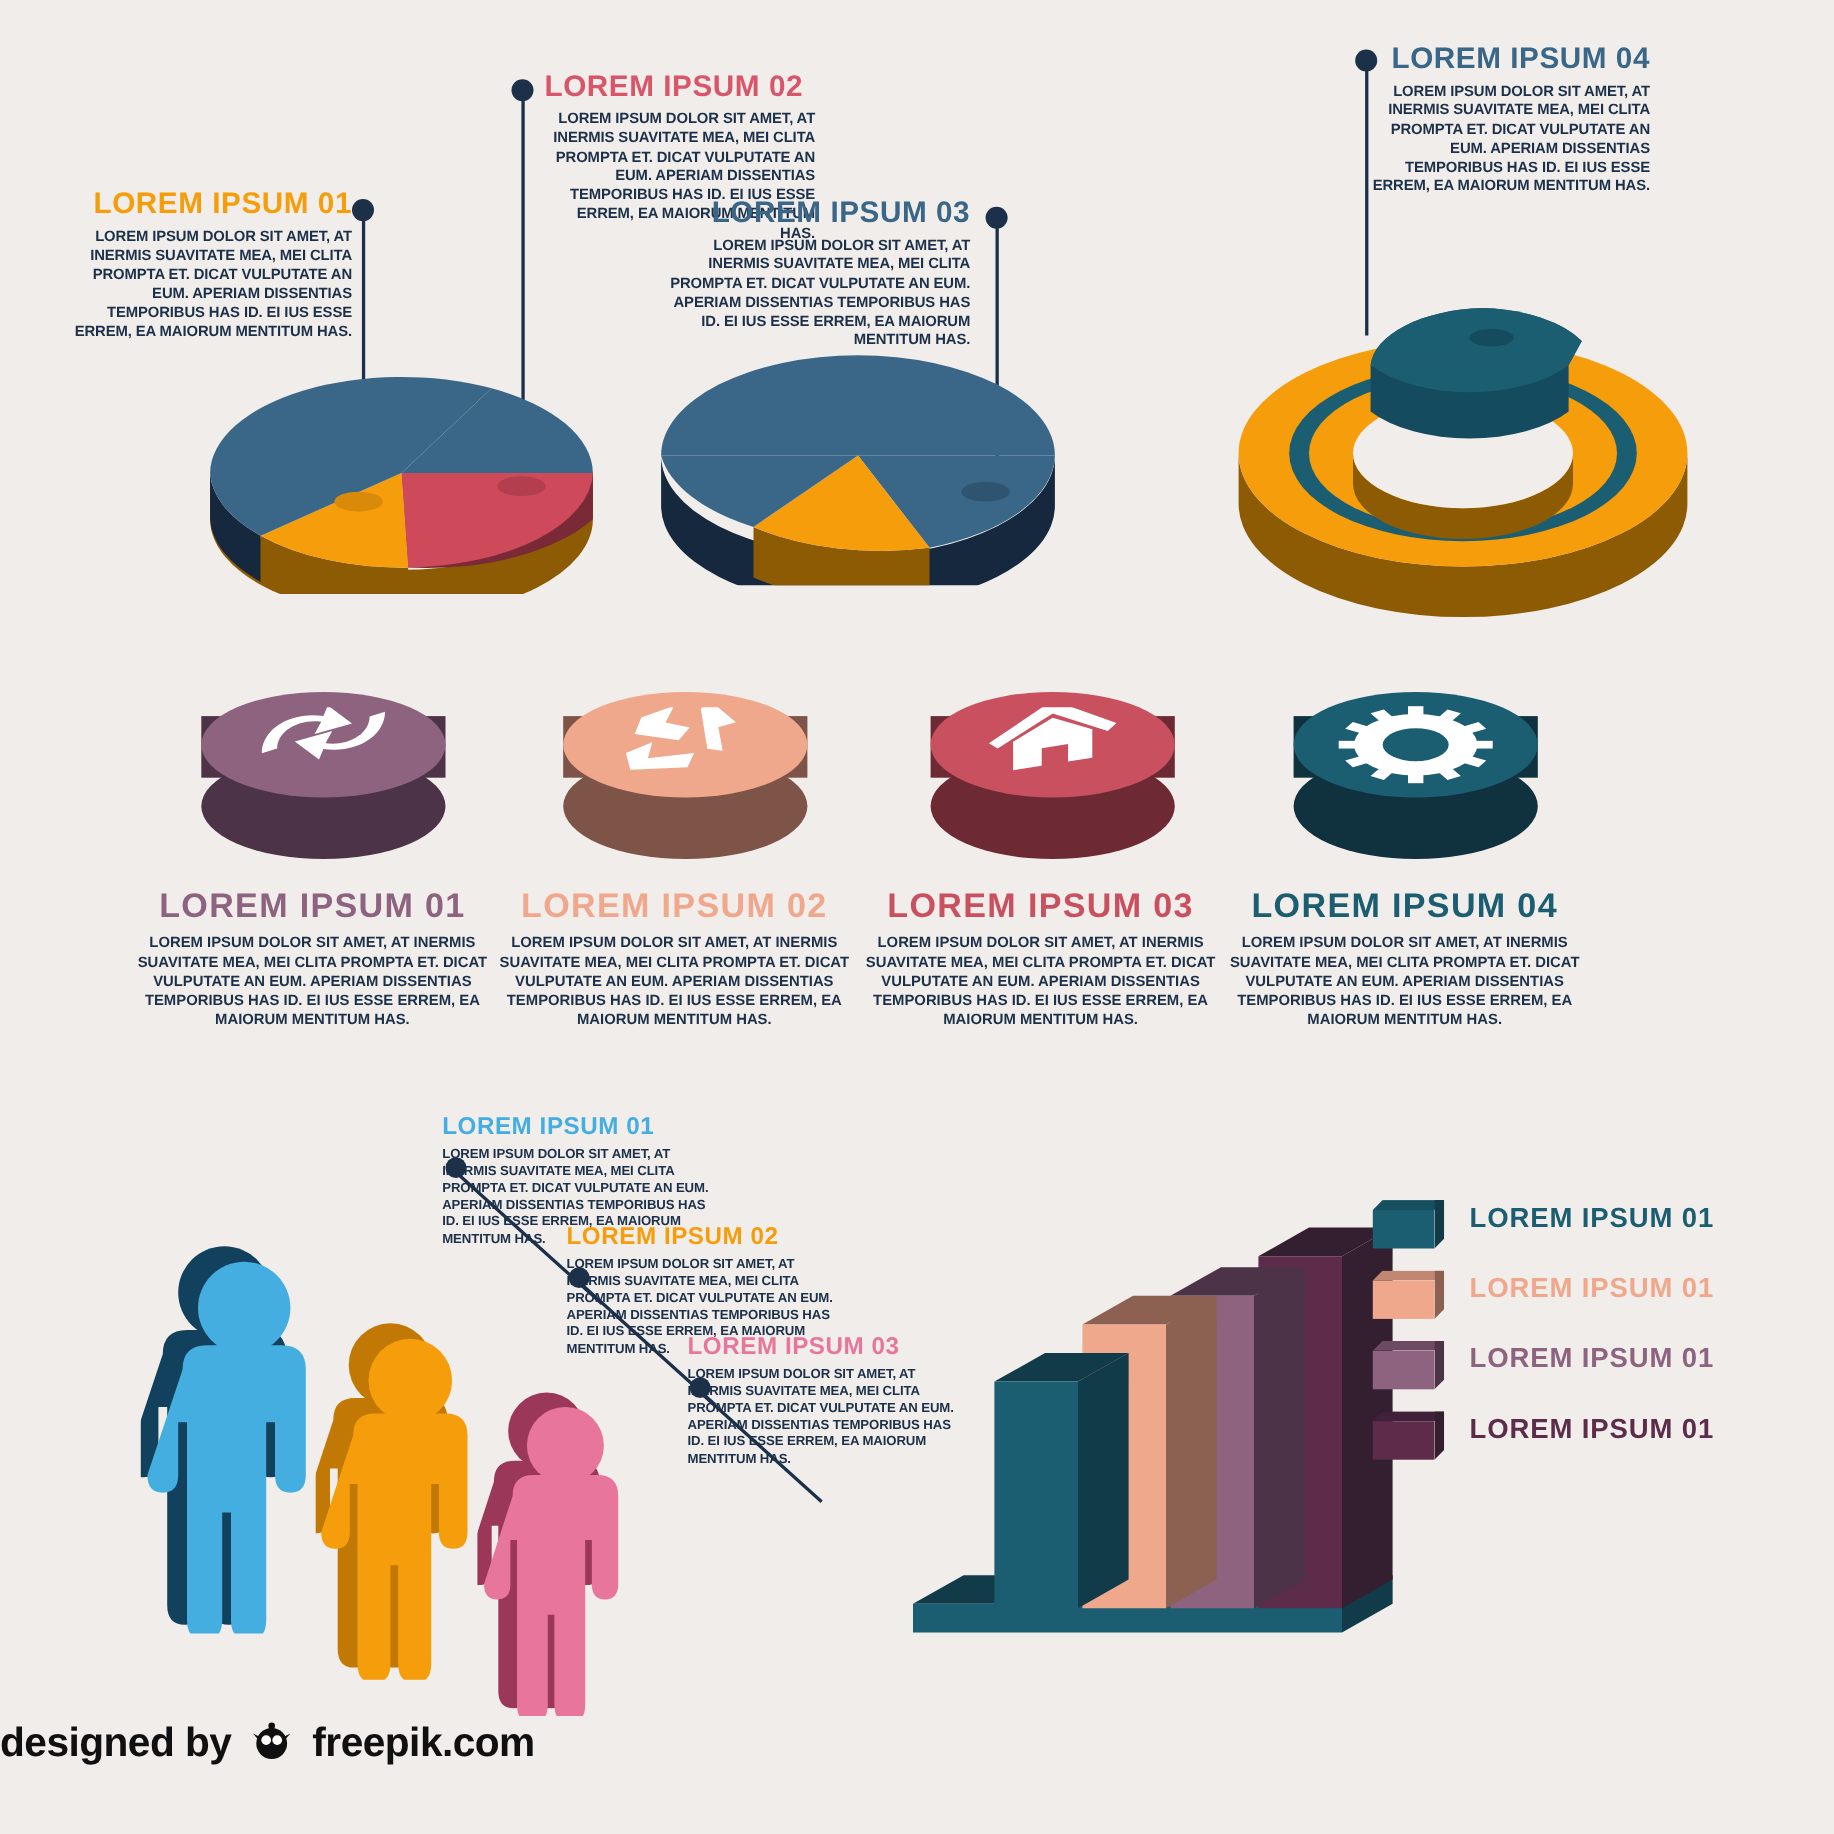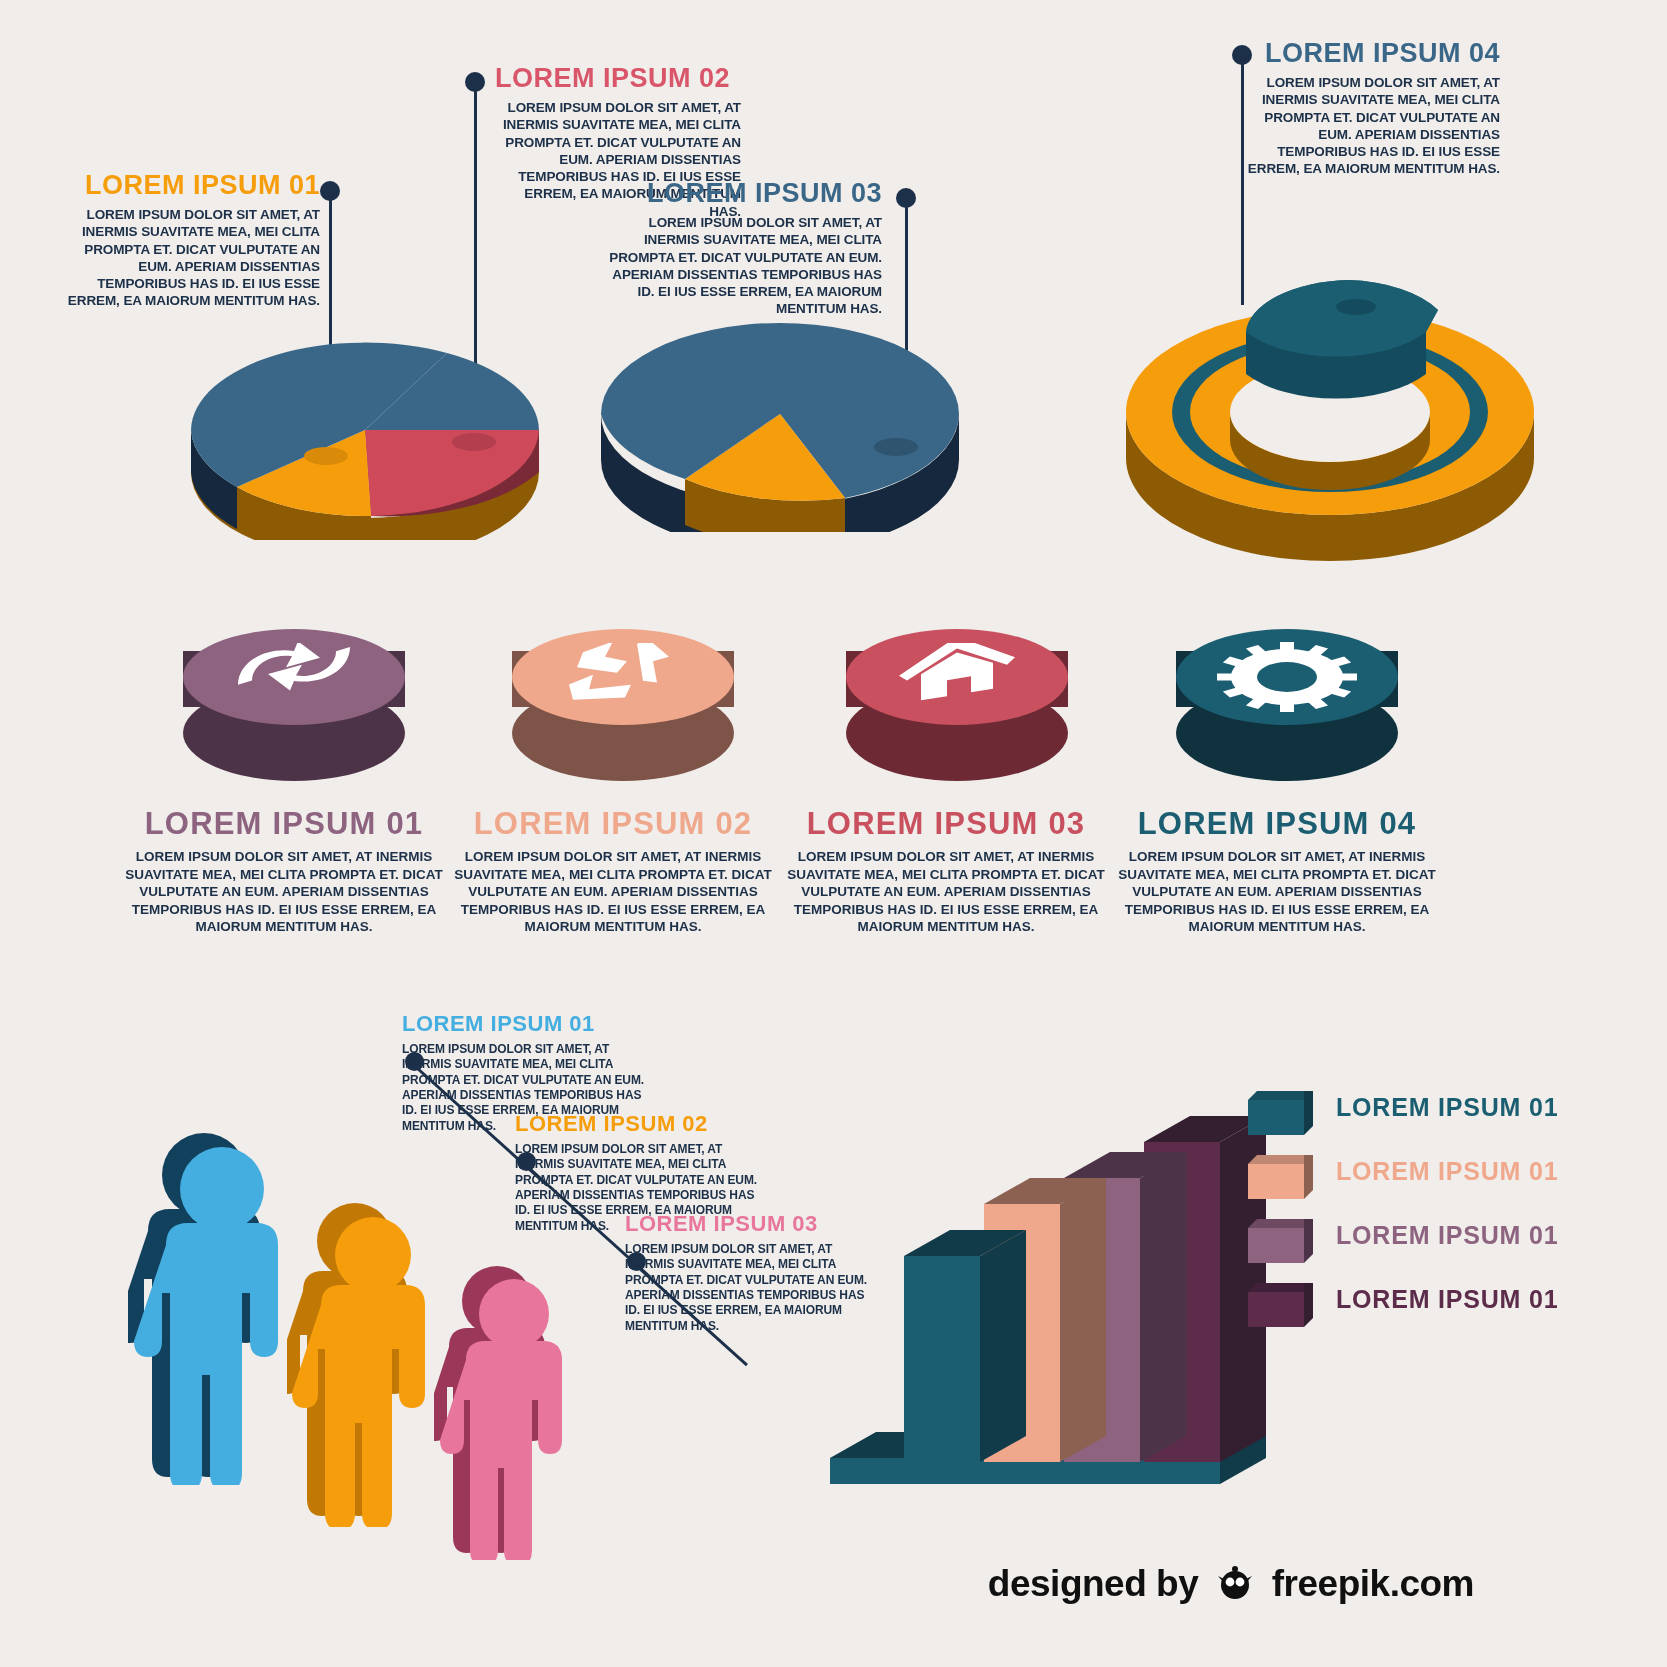--- a/index.html
+++ b/index.html
@@ -63,21 +63,21 @@
   .sw .t{position:absolute;left:0;top:0;width:56px;height:9px;}
   .sw .r{position:absolute;left:56px;top:0;width:9px;height:35px;}
   .lg-lab{
     position:absolute;left:88px;top:8px;
     font-family:"Liberation Sans Narrow","Liberation Sans",sans-serif;
     font-weight:700;font-size:25px;letter-spacing:.8px;white-space:nowrap;
   }
 
   
   .footer{
-    position:absolute;left:0;top:1560px;width:1474px;text-align:right;
+    position:absolute;left:0;top:1560px;width:1474px;text-align:left;
     font-family:"Liberation Sans",sans-serif;font-weight:700;font-size:37px;color:#101010;
     letter-spacing:-.5px;
   }
   .footer .fp-ico{display:inline-block;vertical-align:-6px;margin:0 6px;}
 </style>
 </head>
 <body>
 
 <div class="stage">
 

